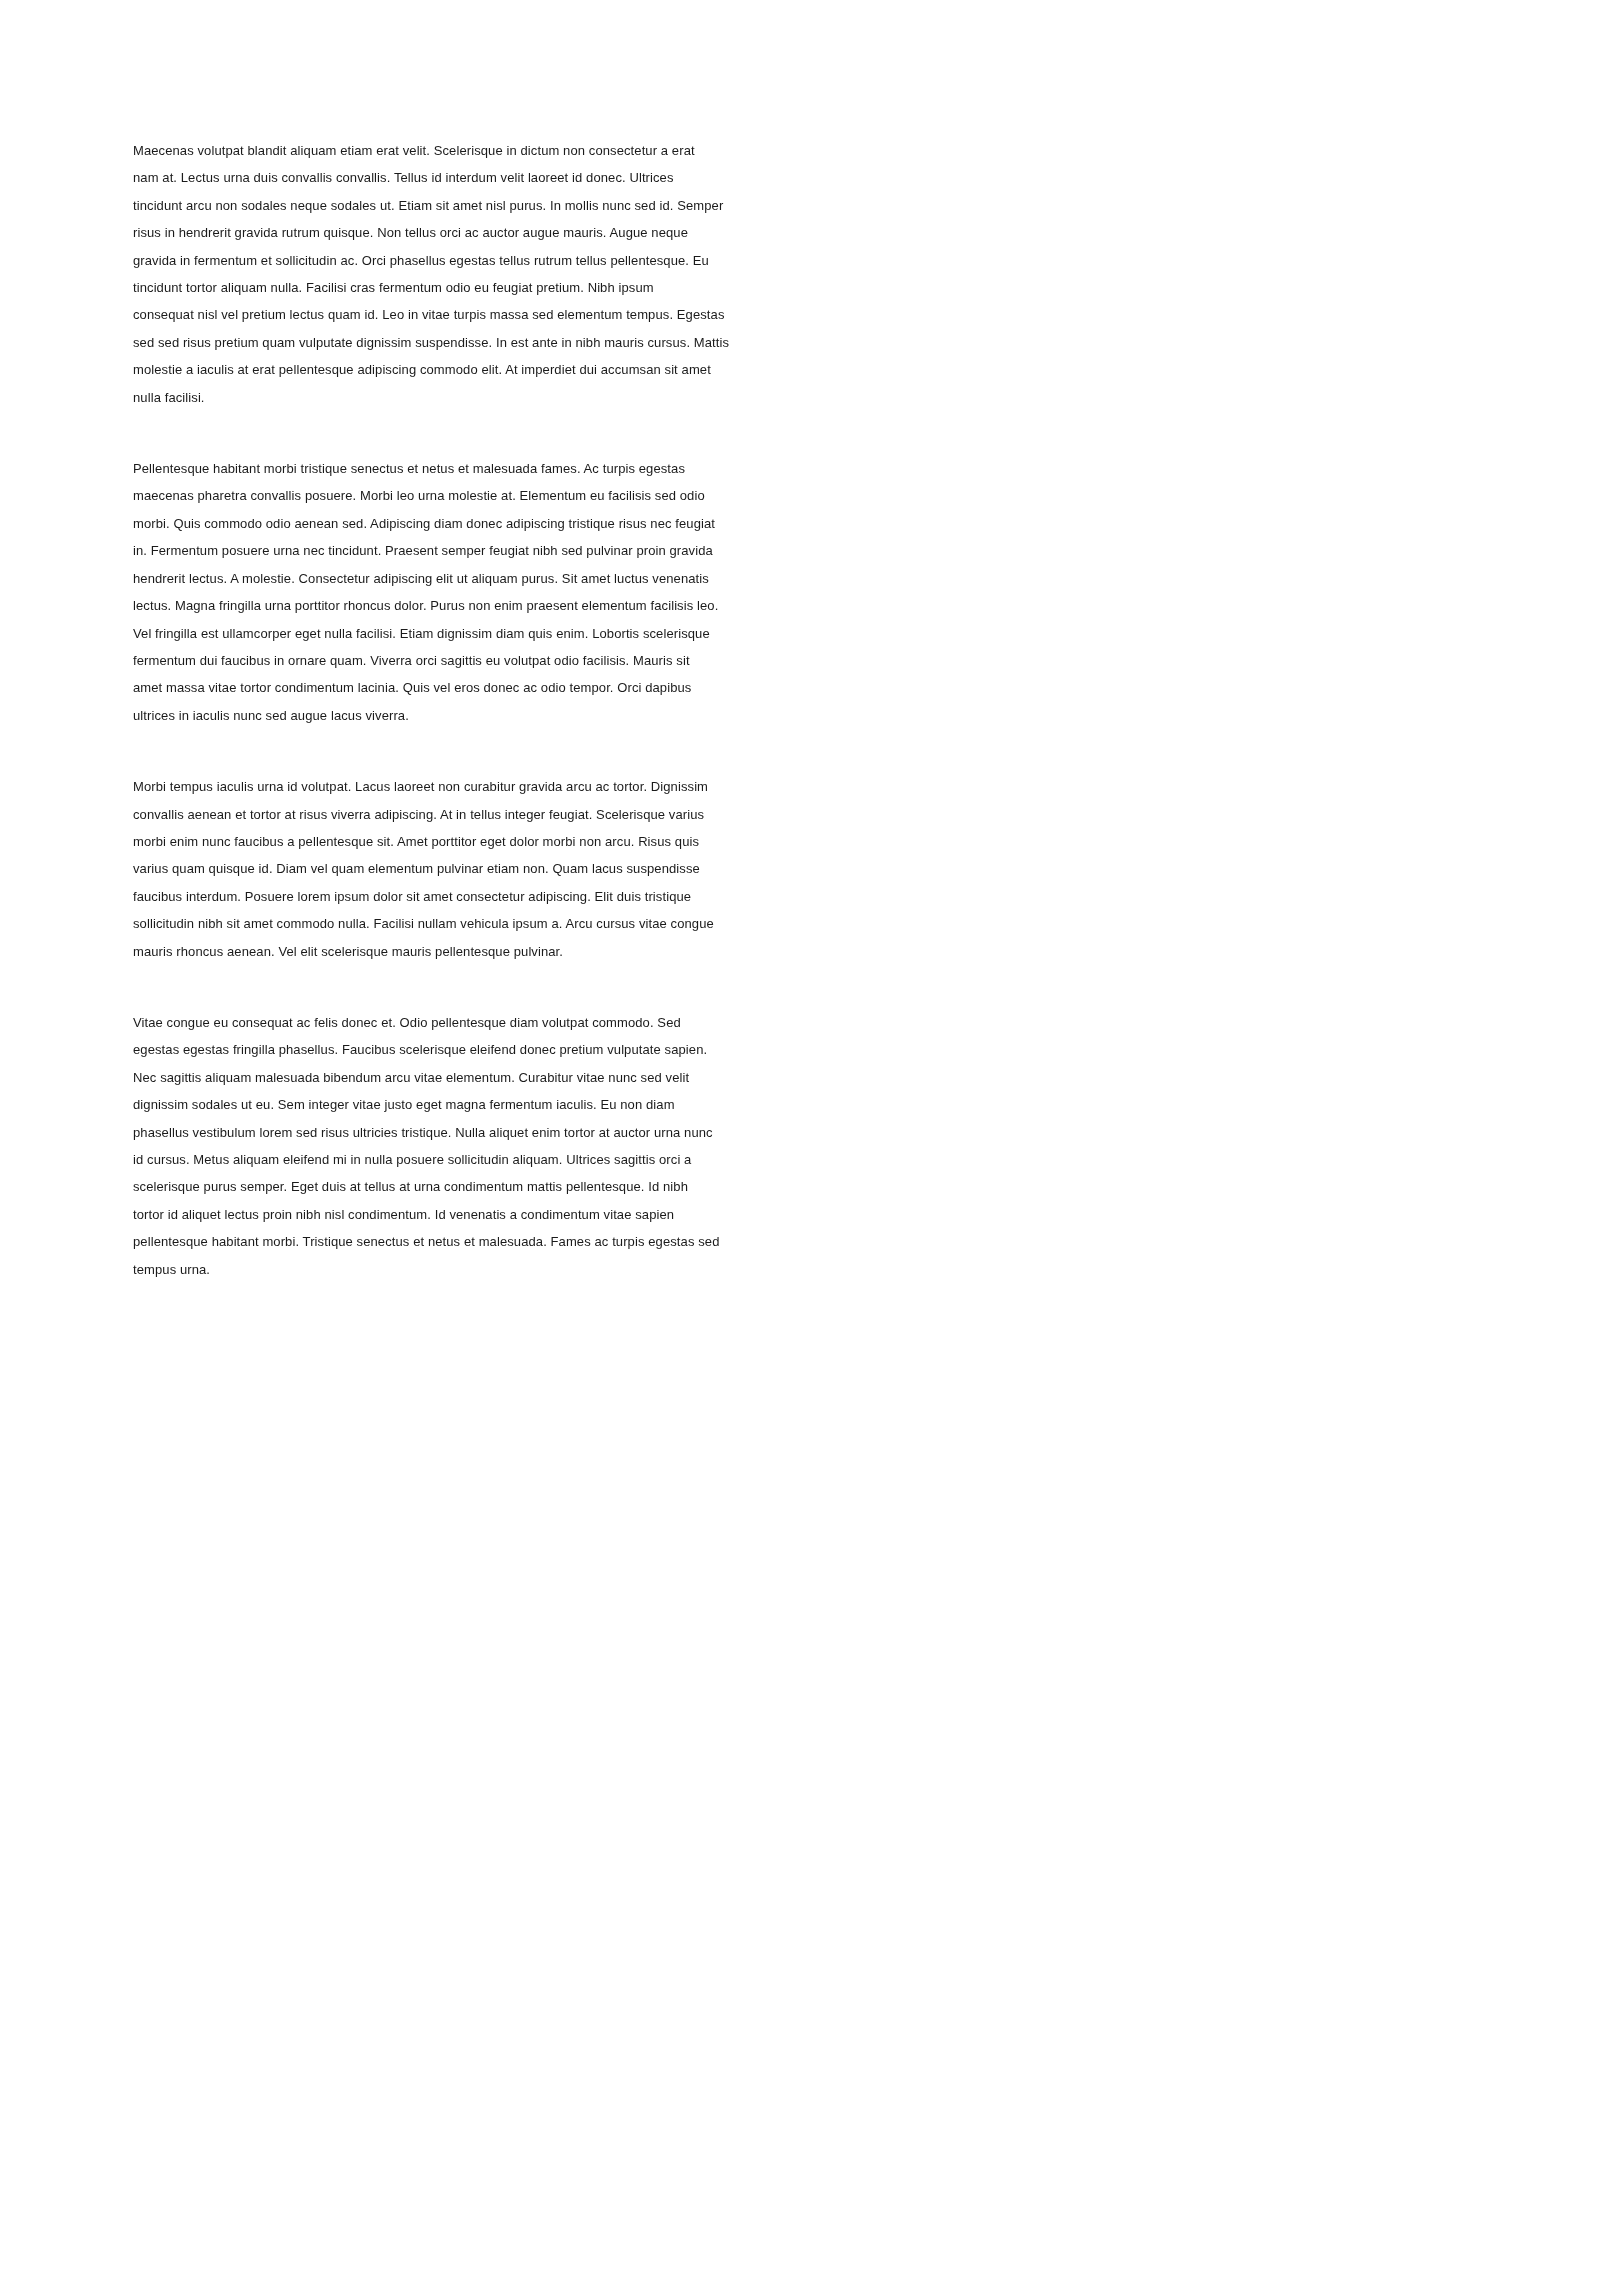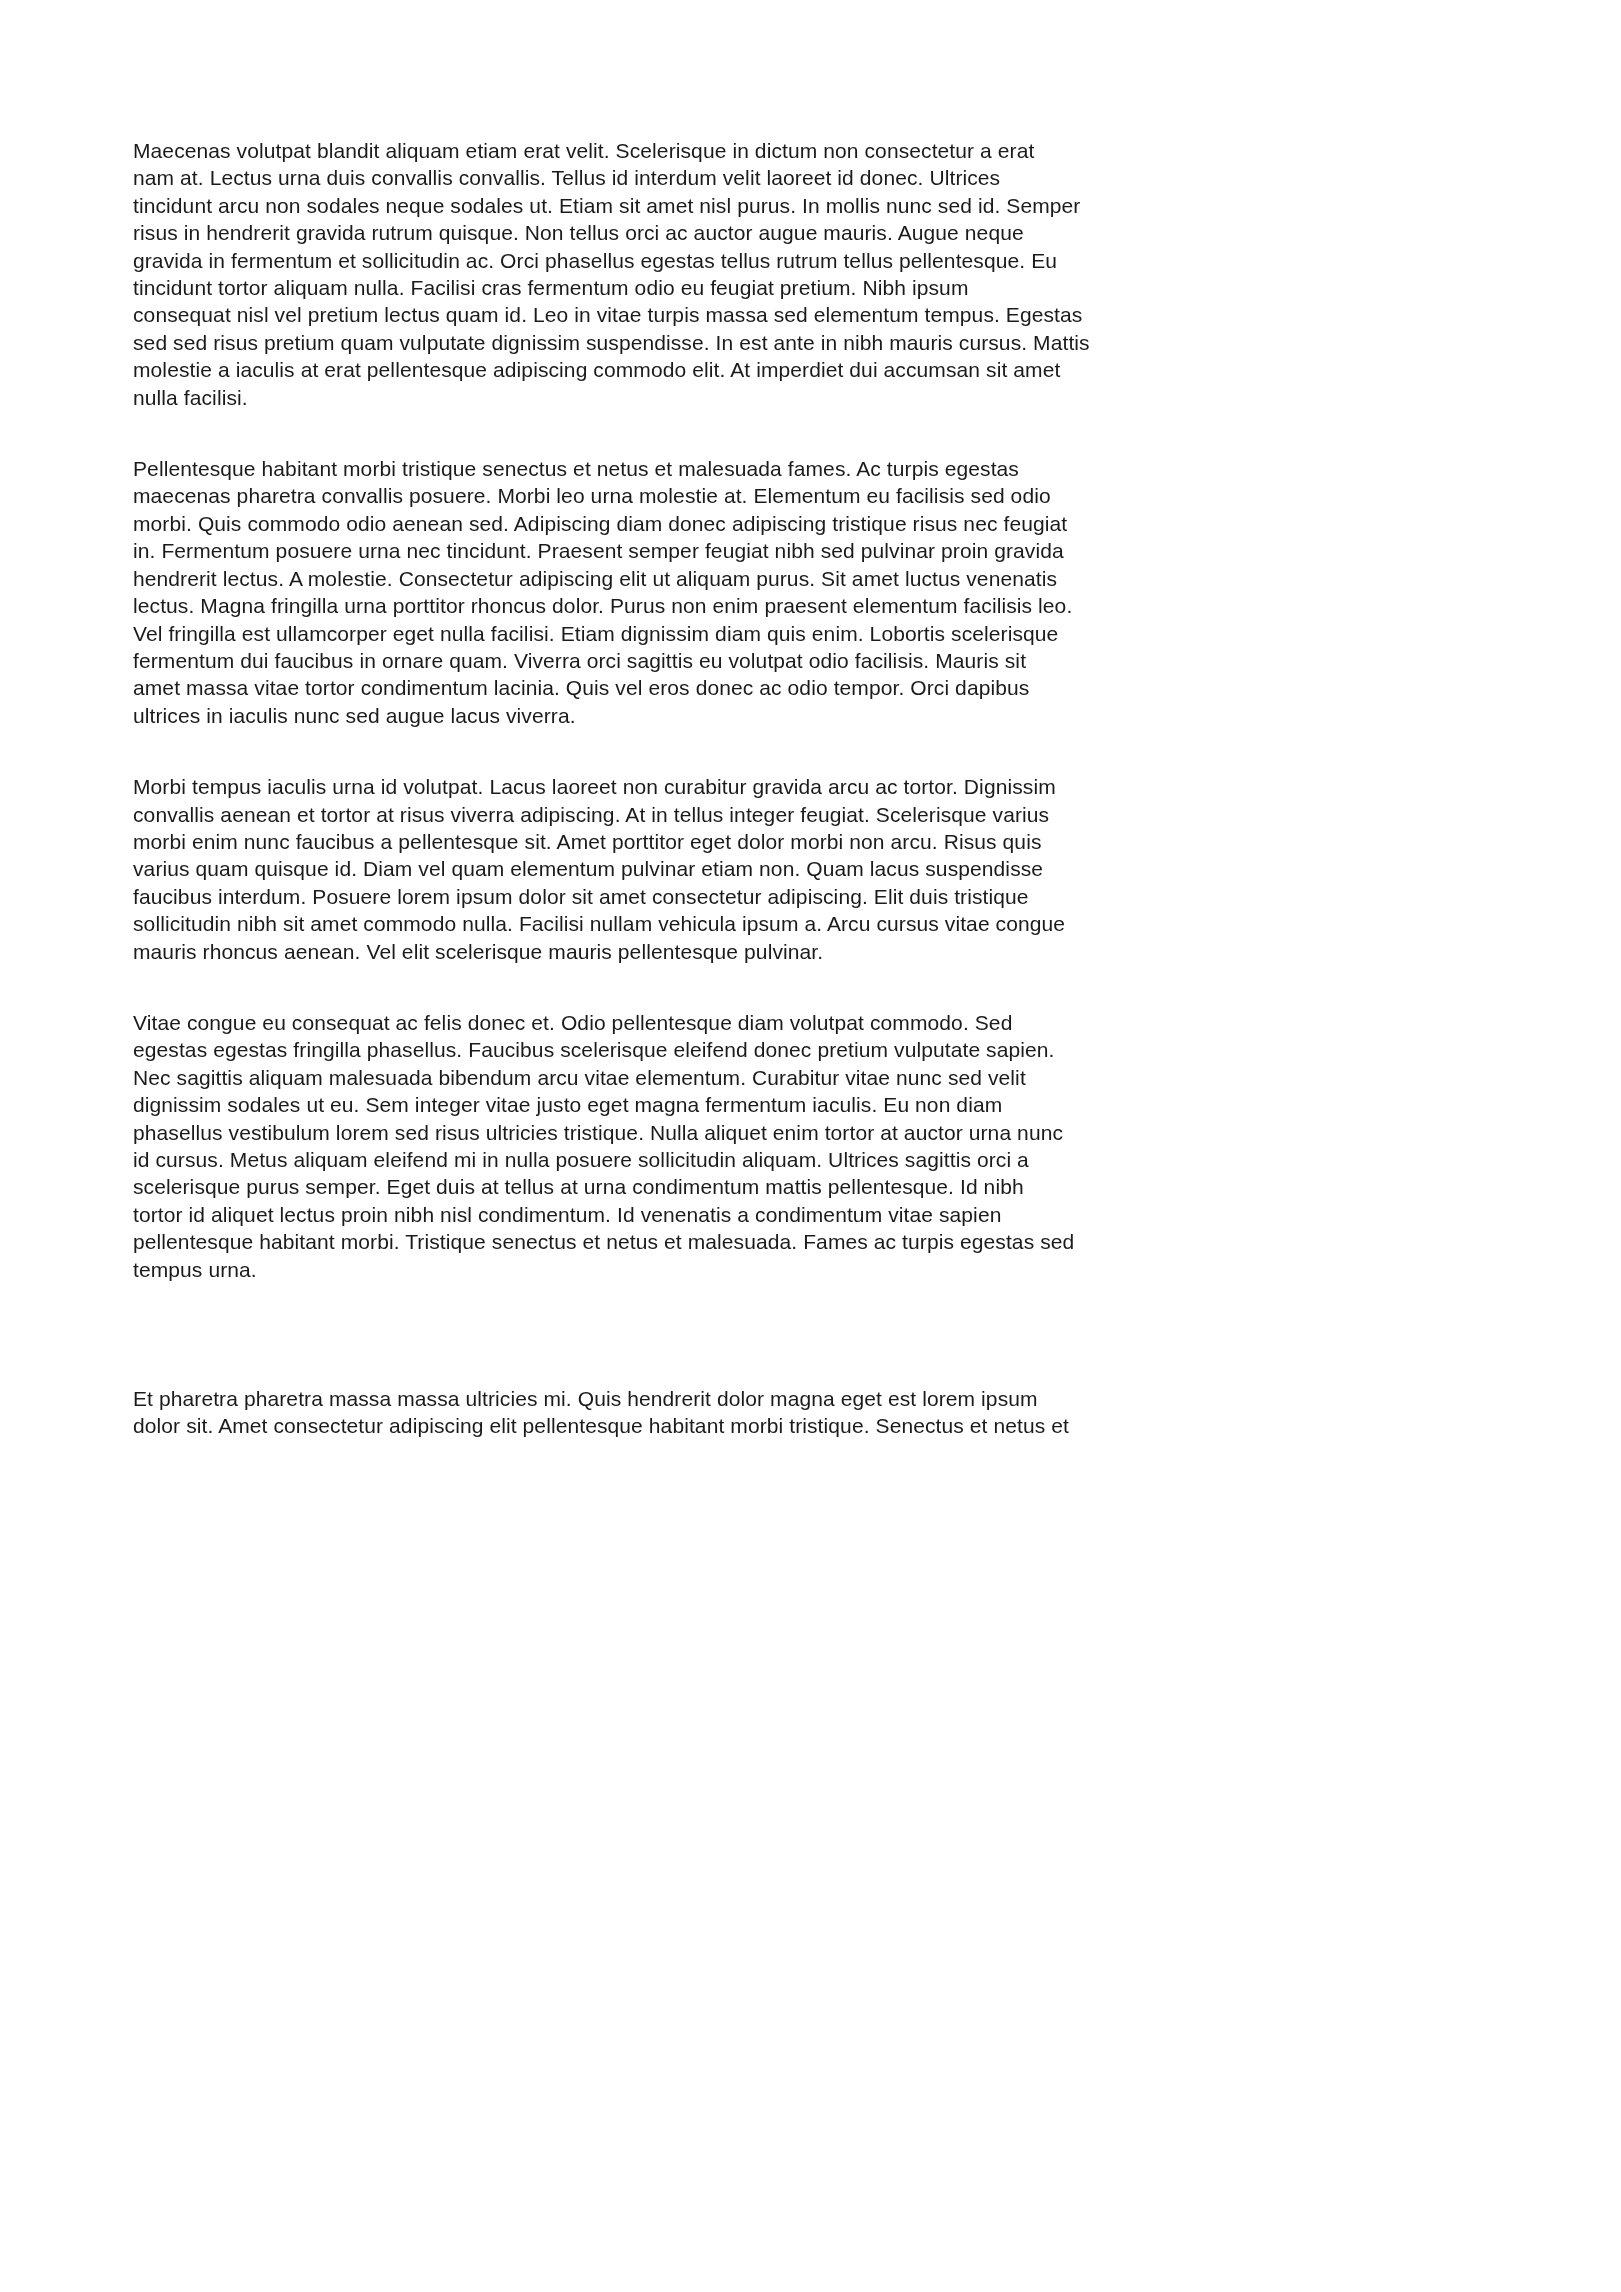--- a/index.html
+++ b/index.html
@@ -17,21 +17,21 @@
     color: #1b1b1b;
   }
   .text-block {
     position: absolute;
     left: 133px;
     top: 137px;
     width: 1441px;
   }
   .para {
     margin: 0 0 44px 0;
-    font-size: 21px;
+    font-size: 13px;
     line-height: 27.4px;
     white-space: pre-line;     
     letter-spacing: 0.1px;
   }
   .para.big-gap {
     margin-top: 102px;         
   }
 </style>
 </head>
 <body>
@@ -68,17 +68,15 @@
     <p class="para">Vitae congue eu consequat ac felis donec et. Odio pellentesque diam volutpat commodo. Sed
 egestas egestas fringilla phasellus. Faucibus scelerisque eleifend donec pretium vulputate sapien.
 Nec sagittis aliquam malesuada bibendum arcu vitae elementum. Curabitur vitae nunc sed velit
 dignissim sodales ut eu. Sem integer vitae justo eget magna fermentum iaculis. Eu non diam
 phasellus vestibulum lorem sed risus ultricies tristique. Nulla aliquet enim tortor at auctor urna nunc
 id cursus. Metus aliquam eleifend mi in nulla posuere sollicitudin aliquam. Ultrices sagittis orci a
 scelerisque purus semper. Eget duis at tellus at urna condimentum mattis pellentesque. Id nibh
 tortor id aliquet lectus proin nibh nisl condimentum. Id venenatis a condimentum vitae sapien
 pellentesque habitant morbi. Tristique senectus et netus et malesuada. Fames ac turpis egestas sed
 tempus urna.</p>
-    <p class="para big-gap">Et pharetra pharetra massa massa ultricies mi. Quis hendrerit dolor magna eget est lorem ipsum
-dolor sit. Amet consectetur adipiscing elit pellentesque habitant morbi tristique. Senectus et netus et</p>
   </div>
 </div>
 
 
 </body></html>

